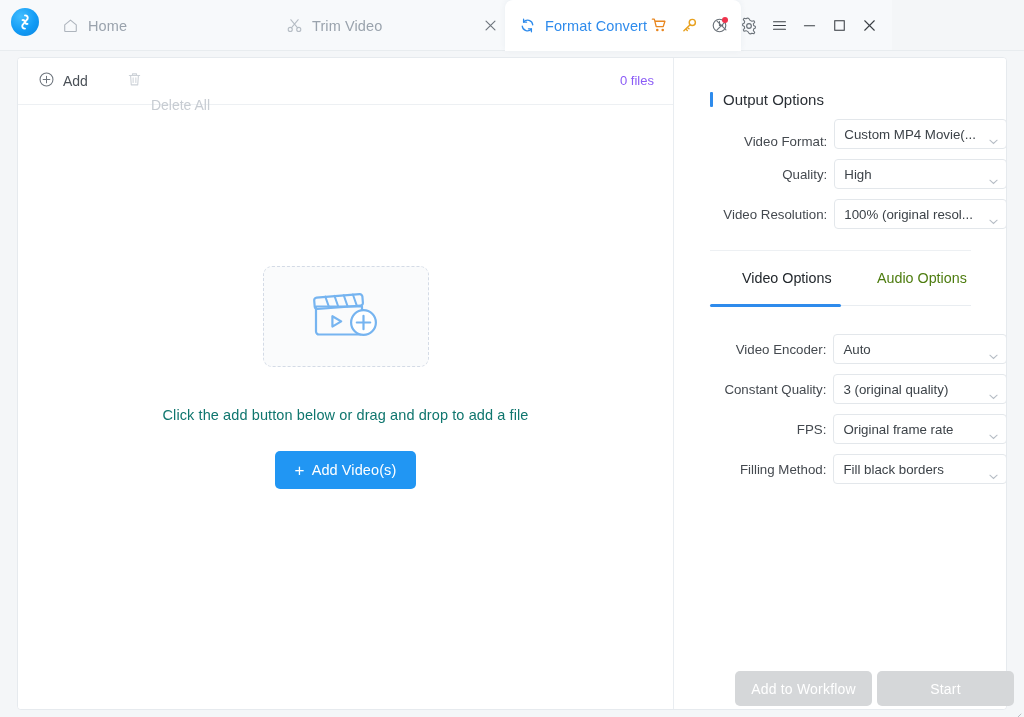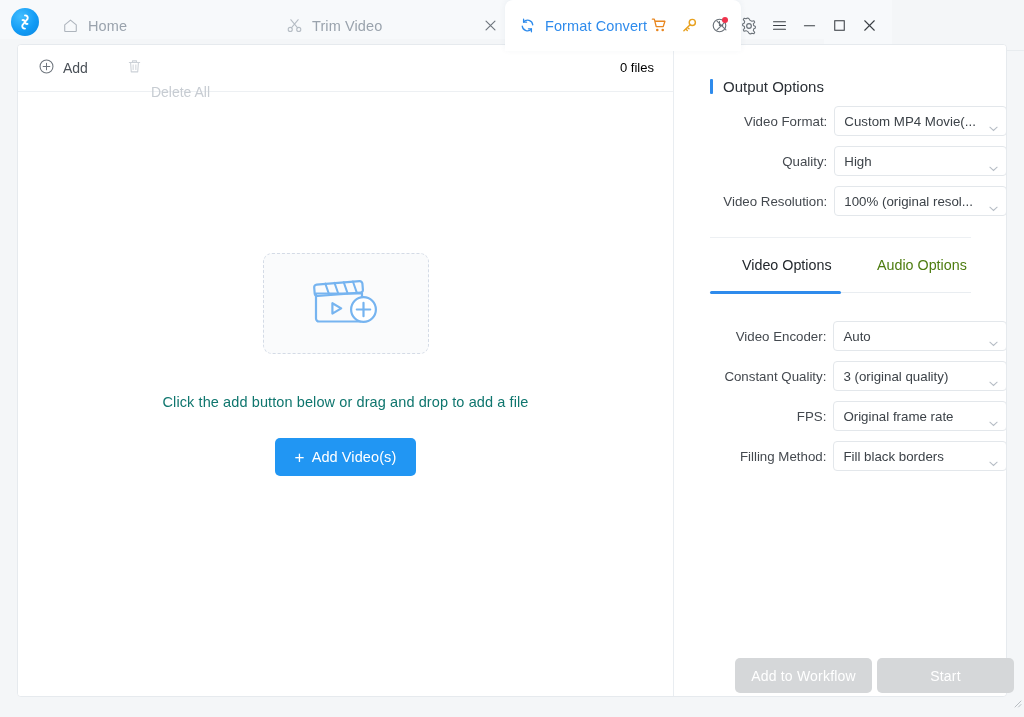--- a/index.html
+++ b/index.html
@@ -79,21 +79,21 @@
     cursor: pointer; position: relative;
   }
   .badge-dot {
     position: absolute; top: 9px; right: 6px;
     width: 6px; height: 6px; border-radius: 50%;
     background: #f0334c;
   }
 
   
   .content {
-    position: absolute; left: 0; top: 39px;
+    position: absolute; left: 0; top: 52px;
     width: 824px; height: 666px;
     background: #f4f6f8;
   }
   .card {
     position: absolute; left: 17px; top: 5px;
     width: 990px; height: 653px;
     background: #ffffff;
     border: 1px solid #e6eaee;
     border-radius: 4px;
     overflow: hidden;
@@ -115,21 +115,21 @@
     display: flex; align-items: center;
     margin-left: 20px;
     cursor: pointer;
     user-select: none;
   }
   .tb-btn .lbl { font-size: 14px; color: #4a5057; margin-left: 8px; }
   .tb-btn.disabled { cursor: default; }
   .tb-btn.disabled .lbl { color: #c7ccd2; margin-top: 48px; }
   .filecount {
     position: absolute; right: 19px; top: 15px;
-    font-size: 13px; color: #000000;
+    font-size: 13px; color: #8b5cf6;
   }
 
   .dropzone-wrap {
     position: absolute; left: 0; top: 47px;
     width: 655px; height: 604px;
     display: flex; flex-direction: column;
     align-items: center;
   }
   .dropbox {
     margin-top: 161px;
@@ -437,21 +437,21 @@
 
       <div class="vdivider"></div>
 
       <div class="rightpanel">
 
         <div class="sect-title">
           <span class="accentbar"></span>
           <span class="txt">Output Options</span>
         </div>
 
-        <div class="frow" style="left:0; top:61px; width:333px;">
+        <div class="frow" style="left:0; top:61px; width:333px;align-items:flex-end;">
           <span class="flabel" style="width:157px">Video Format:</span>
           <div class="selbox" style="width:176px; margin-left:7px;">
             <span class="val">Custom MP4 Movie(...</span>
             <span class="chev">
               <svg width="9" height="6" viewBox="0 0 10 6" aria-hidden="true">
                   <path d="M1 1l4 3.6L9 1" fill="none" stroke="#b6bdc5" stroke-width="1.2" stroke-linecap="round"></path>
                 </svg>
             </span>
           </div>
         </div>

